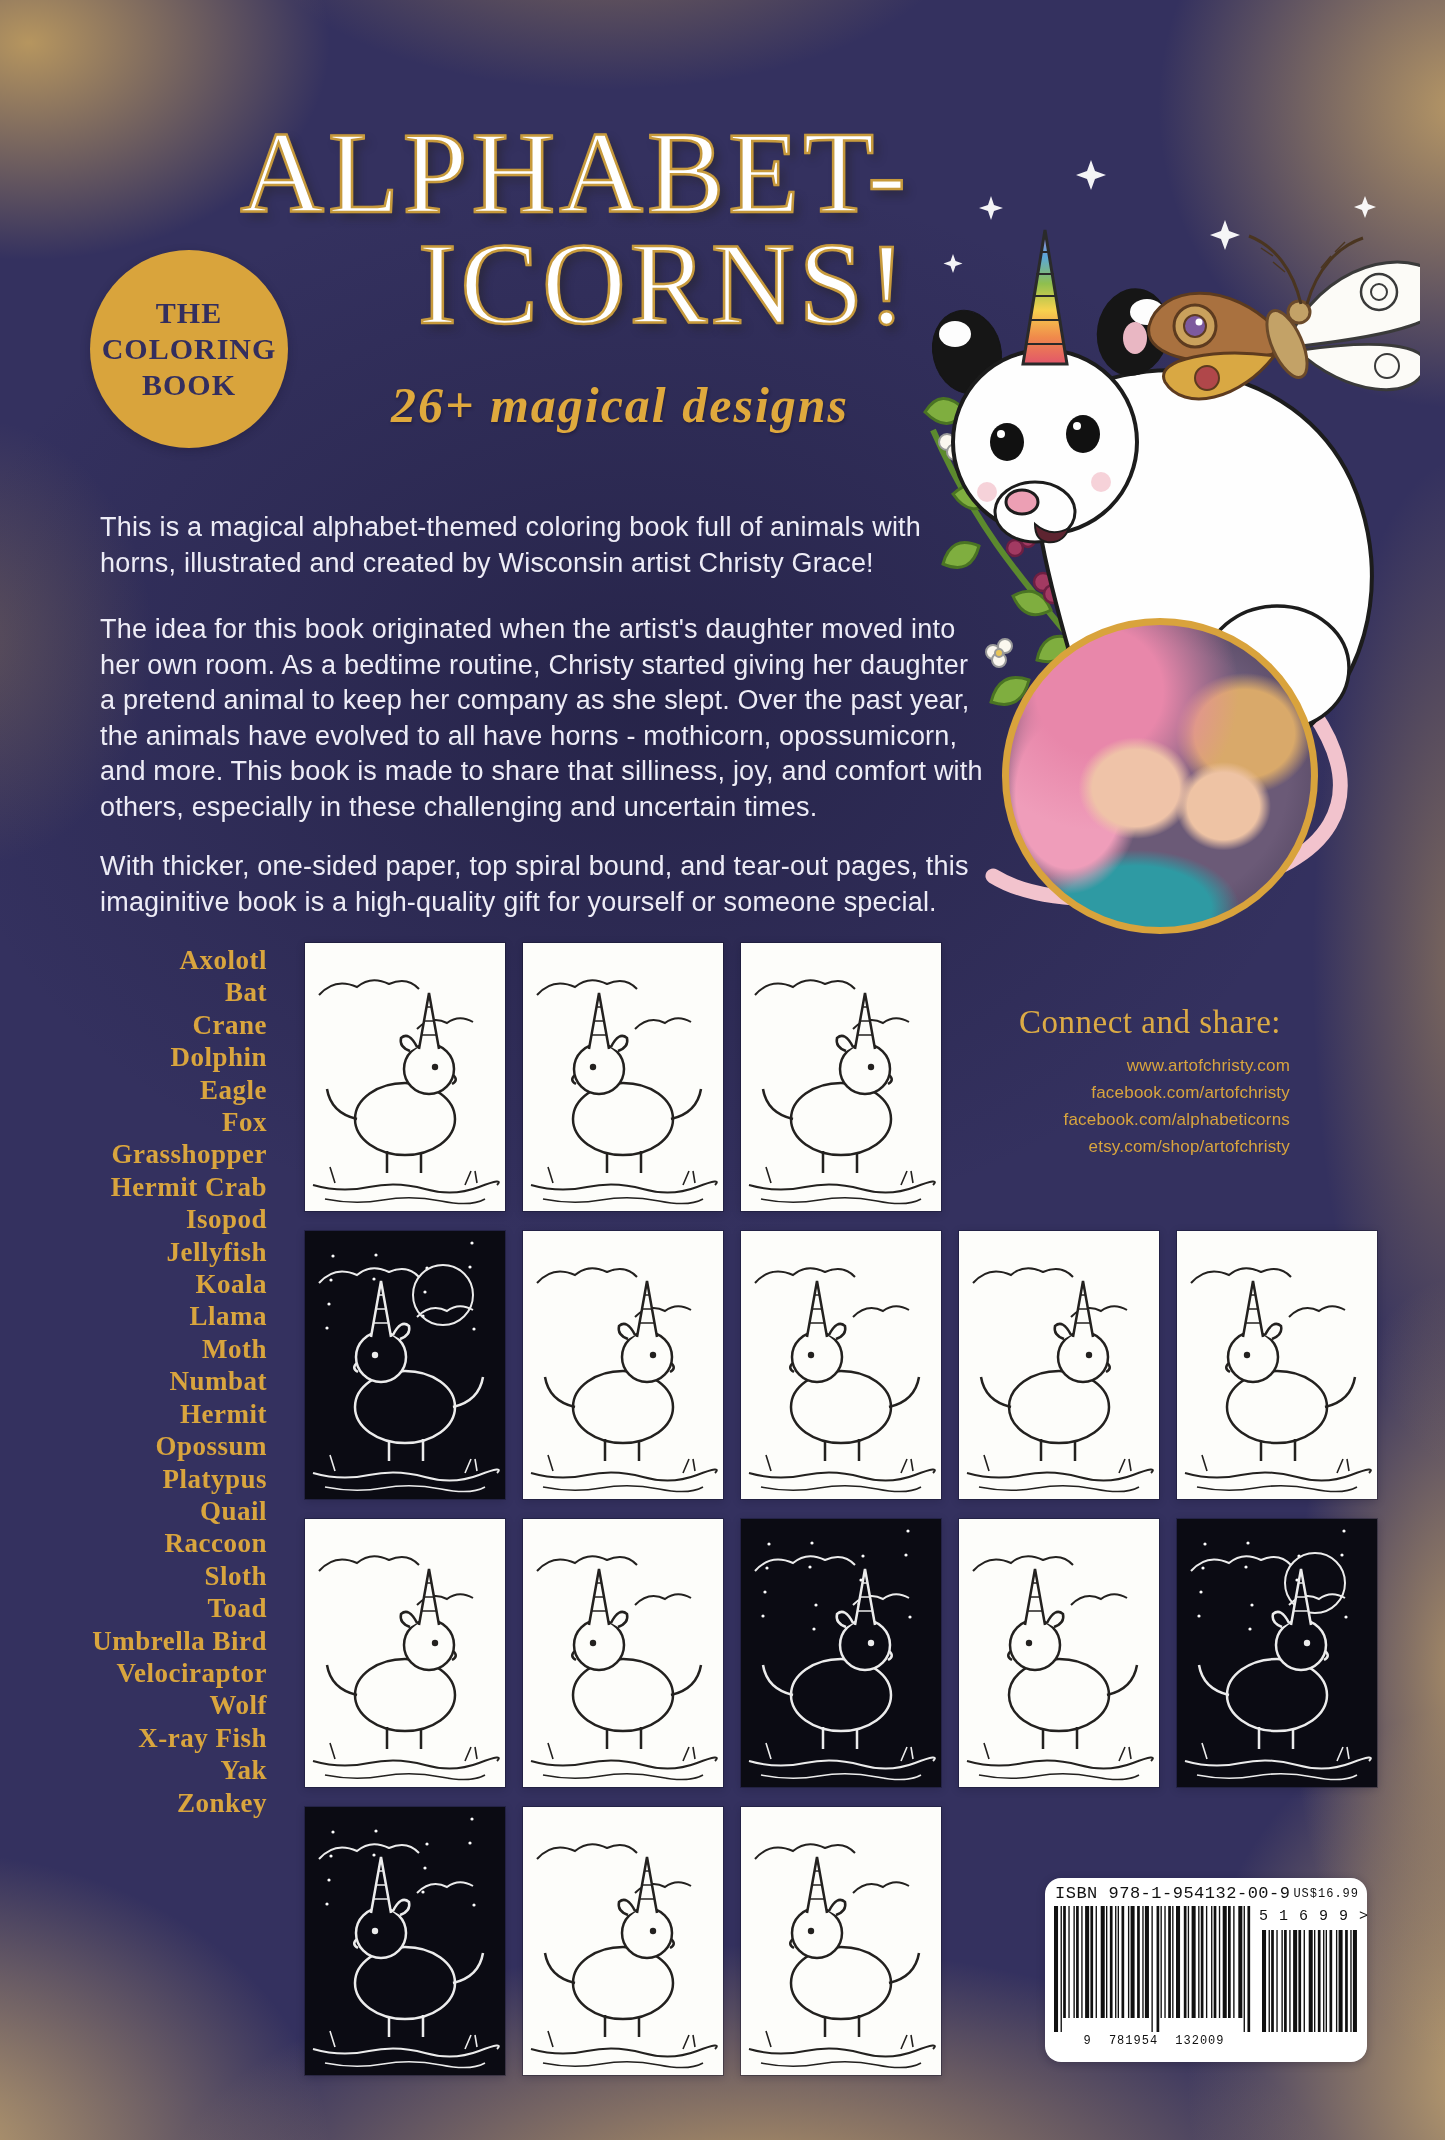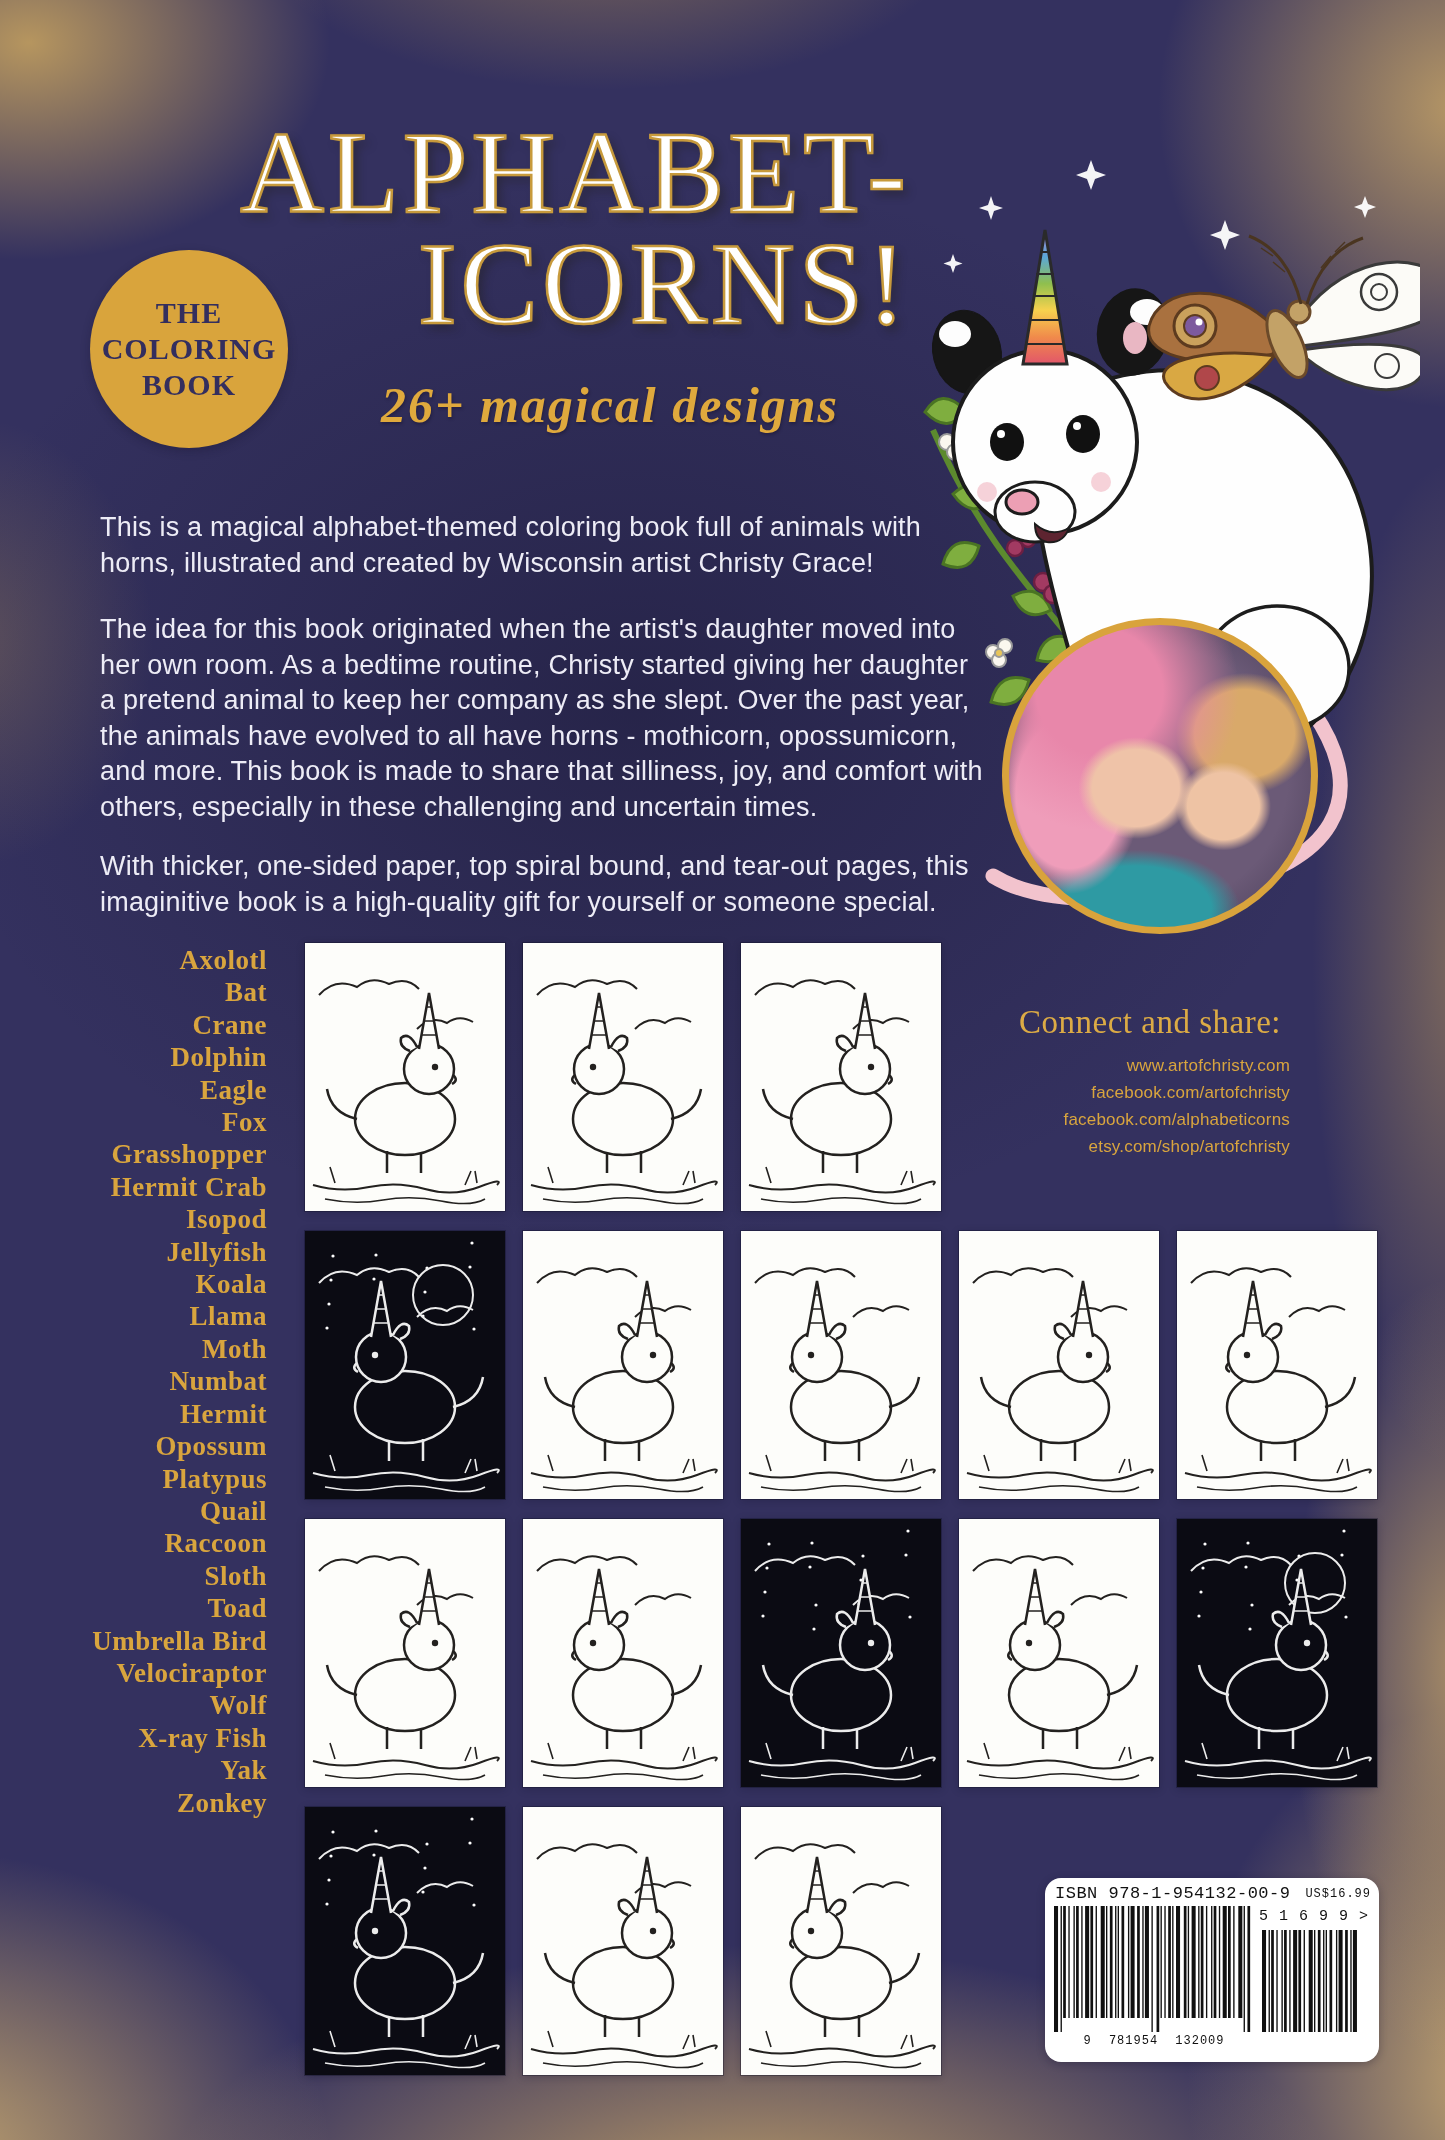--- a/index.html
+++ b/index.html
@@ -26,21 +26,21 @@
     -webkit-text-stroke:2.5px #c79a3c;
     text-shadow:0 0 2px #c79a3c, 5px 6px 10px rgba(30,25,10,.35);}
   .title span{display:block;}
   
   .badge{left:90px;top:250px;width:198px;height:198px;border-radius:50%;
     background:#d9a43c;display:flex;flex-direction:column;align-items:center;justify-content:center;
     font-family:"Liberation Serif",serif;font-weight:bold;color:#332e5e;
     font-size:30px;line-height:36px;letter-spacing:1px;text-align:center;
     box-shadow:0 3px 10px rgba(20,15,40,.3);}
   
-  .subtitle{left:340px;top:376px;width:540px;text-align:center;
+  .subtitle{left:350px;top:376px;width:540px;text-align:center;
     font-family:"Liberation Serif",serif;font-style:italic;font-weight:bold;
     font-size:50px;color:#dfa93d;letter-spacing:2px;text-shadow:1px 2px 3px rgba(20,15,40,.4);}
   
   .para{left:100px;width:950px;font-size:27px;line-height:35.5px;color:#edecf6;
     white-space:pre-line;letter-spacing:.2px;}
   .p1{top:510px;} .p2{top:612px;} .p3{top:849px;}
   
   .animals{left:55px;top:944px;width:212px;text-align:right;
     font-family:"Liberation Serif",serif;font-weight:bold;font-size:27px;line-height:32.4px;
     color:#d9a53e;letter-spacing:.5px;}
@@ -60,21 +60,21 @@
     font-family:"Liberation Serif",serif;font-weight:normal;font-size:33px;color:#dcab45;
     letter-spacing:.5px;}
   .connect-links{left:1000px;top:1052px;width:290px;text-align:right;
     font-size:17px;line-height:27px;color:#d9a53e;letter-spacing:.2px;}
   
   .thumb{position:absolute;width:200px;height:268px;background:#fdfdfa;
     box-shadow:0 0 0 1px rgba(15,15,35,.35), 0 2px 8px rgba(15,15,35,.25);}
   .thumb svg{display:block;width:100%;height:100%;}
   
   .barcode-label{left:1045px;top:1878px;width:322px;height:184px;background:#ffffff;
-    border-radius:16px;box-shadow:0 2px 8px rgba(20,15,40,.3);padding-left:12px;}
+    border-radius:16px;box-shadow:0 2px 8px rgba(20,15,40,.3);}
   .isbn-line{position:absolute;left:10px;top:6px;font-family:"Liberation Mono",monospace;
     font-size:17px;color:#111;letter-spacing:.5px;white-space:nowrap;}
   .price{position:absolute;right:8px;top:9px;font-family:"Liberation Mono",monospace;
     font-size:12px;color:#111;letter-spacing:1px;}
   .ean-bars{position:absolute;left:8px;top:28px;width:198px;height:128px;}
   .ean-digits{position:absolute;left:2px;top:156px;width:214px;text-align:center;
     font-family:"Liberation Mono",monospace;font-size:12px;color:#111;letter-spacing:1px;word-spacing:9px;white-space:nowrap;}
   .addon{position:absolute;left:214px;top:30px;width:102px;height:130px;}
   .addon-digits{position:absolute;left:0;top:0;width:100%;text-align:center;
     font-family:"Liberation Mono",monospace;font-size:15px;color:#111;letter-spacing:1px;white-space:nowrap;}

